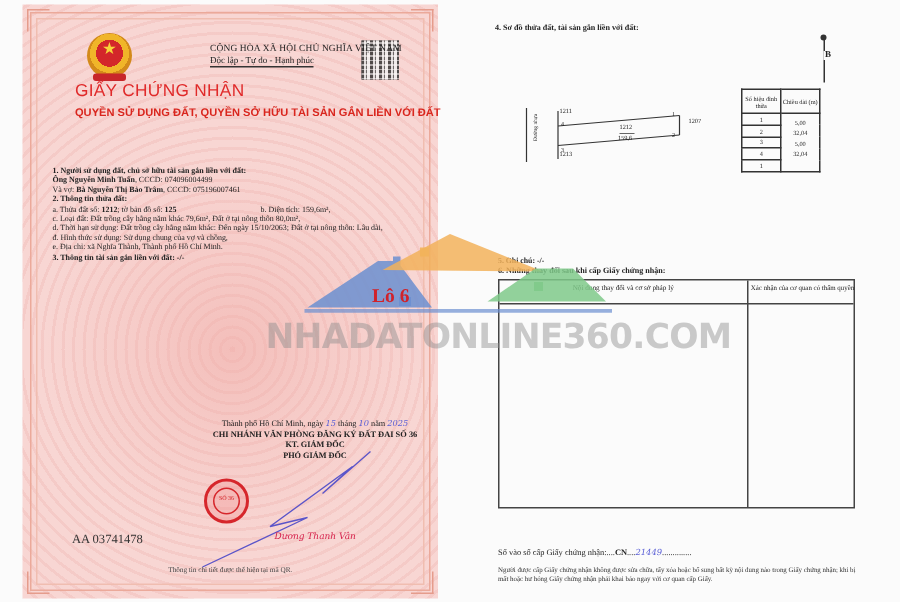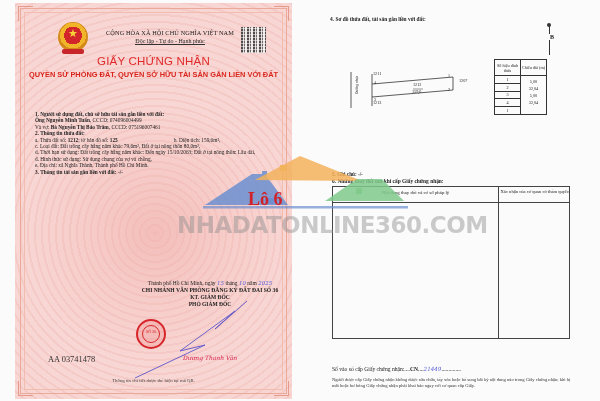--- a/index.html
+++ b/index.html
@@ -12,21 +12,21 @@
   .frame2{position:absolute;left:9px;top:9px;right:9px;bottom:9px;border:1px solid #f0bdb0;}
   .corner{position:absolute;width:14px;height:14px;border:1.5px solid #e59c8c;}
   .emblem{position:absolute;left:43px;top:19px;width:30px;height:30px;border-radius:50%;
     background:radial-gradient(circle at 50% 45%, #d3262a 0 9px, #f0b529 9px 13px, #d38a1a 13px 15px);}
   .emblem .star{position:absolute;left:0;right:0;top:6px;text-align:center;color:#f7d33a;font-size:11px;line-height:11px;}
   .emblem-base{position:absolute;left:47px;top:46px;width:22px;height:5px;background:#c8262a;border-radius:2px;}
   .qr{position:absolute;left:226px;top:24px;width:25px;height:26px;
     background:repeating-linear-gradient(90deg,#333 0 2px,#ddd 2px 3px,#555 3px 4px,#eee 4px 6px),#444;
     opacity:.85;}
   .qr::after{content:"";position:absolute;inset:0;background:repeating-linear-gradient(0deg,rgba(255,255,255,.55) 0 1px,rgba(0,0,0,0) 1px 3px);}
-  .t-center{position:absolute;text-align:center;white-space:nowrap;}
+  .t-center{position:absolute;white-space:nowrap;margin-left:35px;}
   .nation{left:90px;width:130px;top:26px;font-size:6.3px;letter-spacing:.1px;}
   .motto{left:90px;width:130px;top:35px;font-size:6px;}
   .motto span{border-bottom:.5px solid #333;}
   .cert-title{left:0;width:277px;top:52px;font-family:"Liberation Sans",sans-serif;font-size:11.5px;color:#e02a2a;font-weight:normal;letter-spacing:.2px;}
   .cert-sub{left:0;width:277px;top:67px;font-family:"Liberation Sans",sans-serif;font-size:7.4px;color:#d9261e;font-weight:bold;}
   .info{position:absolute;left:20px;top:108px;width:255px;font-size:5.3px;line-height:6.4px;color:#222;}
   .info .row{white-space:nowrap;}
   .info b{font-weight:bold;}
   .sign{position:absolute;left:110px;width:170px;text-align:center;font-size:5.5px;}
   .sign-place{top:277px;}
@@ -55,21 +55,21 @@
   .changes{position:absolute;left:332px;top:186px;width:238px;height:153px;border:.8px solid #444;box-sizing:border-box;}
   .changes .vline{position:absolute;left:165px;top:0;bottom:0;width:.8px;background:#444;}
   .changes .hline{position:absolute;left:0;right:0;top:15px;height:.8px;background:#444;}
   .ch-h1{position:absolute;left:0;width:165px;top:3px;text-align:center;font-size:4.8px;}
   .ch-h2{position:absolute;left:166px;width:72px;top:2px;text-align:center;font-size:4.6px;line-height:5.2px;}
   .reg{position:absolute;left:332px;top:366px;font-size:5.6px;white-space:nowrap;}
   .reg .cn{font-weight:bold;}
   .notice{position:absolute;left:332px;top:377px;width:240px;font-size:4.6px;line-height:5.6px;color:#333;}
   .wm{position:absolute;left:0;top:0;pointer-events:none;}
   .wm-text{position:absolute;left:177px;top:212px;font-family:"DejaVu Sans",sans-serif;font-weight:bold;font-size:23px;color:rgba(140,140,140,.45);letter-spacing:-.5px;white-space:nowrap;}
-  .lot{position:absolute;left:248px;top:189px;font-family:"Liberation Serif",serif;font-weight:bold;font-size:18px;color:#d0222a;white-space:nowrap;}
+  .lot{position:absolute;left:248px;top:189px;font-family:"Liberation Serif",serif;font-weight:bold;font-size:13px;color:#d0222a;white-space:nowrap;}
 </style>
 </head>
 <body>
 
 <div class="page-left">
   <div class="frame"></div>
   <div class="frame2"></div>
   <div class="corner" style="left:3px;top:3px;border-right:none;border-bottom:none;"></div>
   <div class="corner" style="right:3px;top:3px;border-left:none;border-bottom:none;"></div>
   <div class="corner" style="left:3px;bottom:3px;border-right:none;border-top:none;"></div>
@@ -79,21 +79,21 @@
       <div class="star">★</div>
     </div>
   <div class="emblem-base"></div>
 
   <div class="qr"></div>
 
   <div class="t-center nation">CỘNG HÒA XÃ HỘI CHỦ NGHĨA VIỆT NAM</div>
   <div class="t-center motto"><span>Độc lập - Tự do - Hạnh phúc</span></div>
 
   <div class="t-center cert-title">GIẤY CHỨNG NHẬN</div>
-  <div class="t-center cert-sub">QUYỀN SỬ PHÒNG ĐẤT, QUYỀN SỞ HỮU TÀI SẢN GẮN LIỀN VỚI ĐẤT</div>
+  <div class="t-center cert-sub">QUYỀN SỬ DỤNG ĐẤT, QUYỀN SỞ HỮU TÀI SẢN GẮN LIỀN VỚI ĐẤT</div>
 
   <div class="info">
     <div class="row"><b>1. Người sử dụng đất, chủ sở hữu tài sản gắn liền với đất:</b></div>
     <div class="row">
       <b>Ông </b><b>Nguyễn Minh Tuấn</b><span>, CCCD: 074096004499</span>
     </div>
     <div class="row">
       <span>Và vợ: </span><b>Bà Nguyễn Thị Bảo Trâm</b><span>, CCCD: 075196007461</span>
     </div>
     <div class="row"><b>2. Thông tin thửa đất:</b></div>

